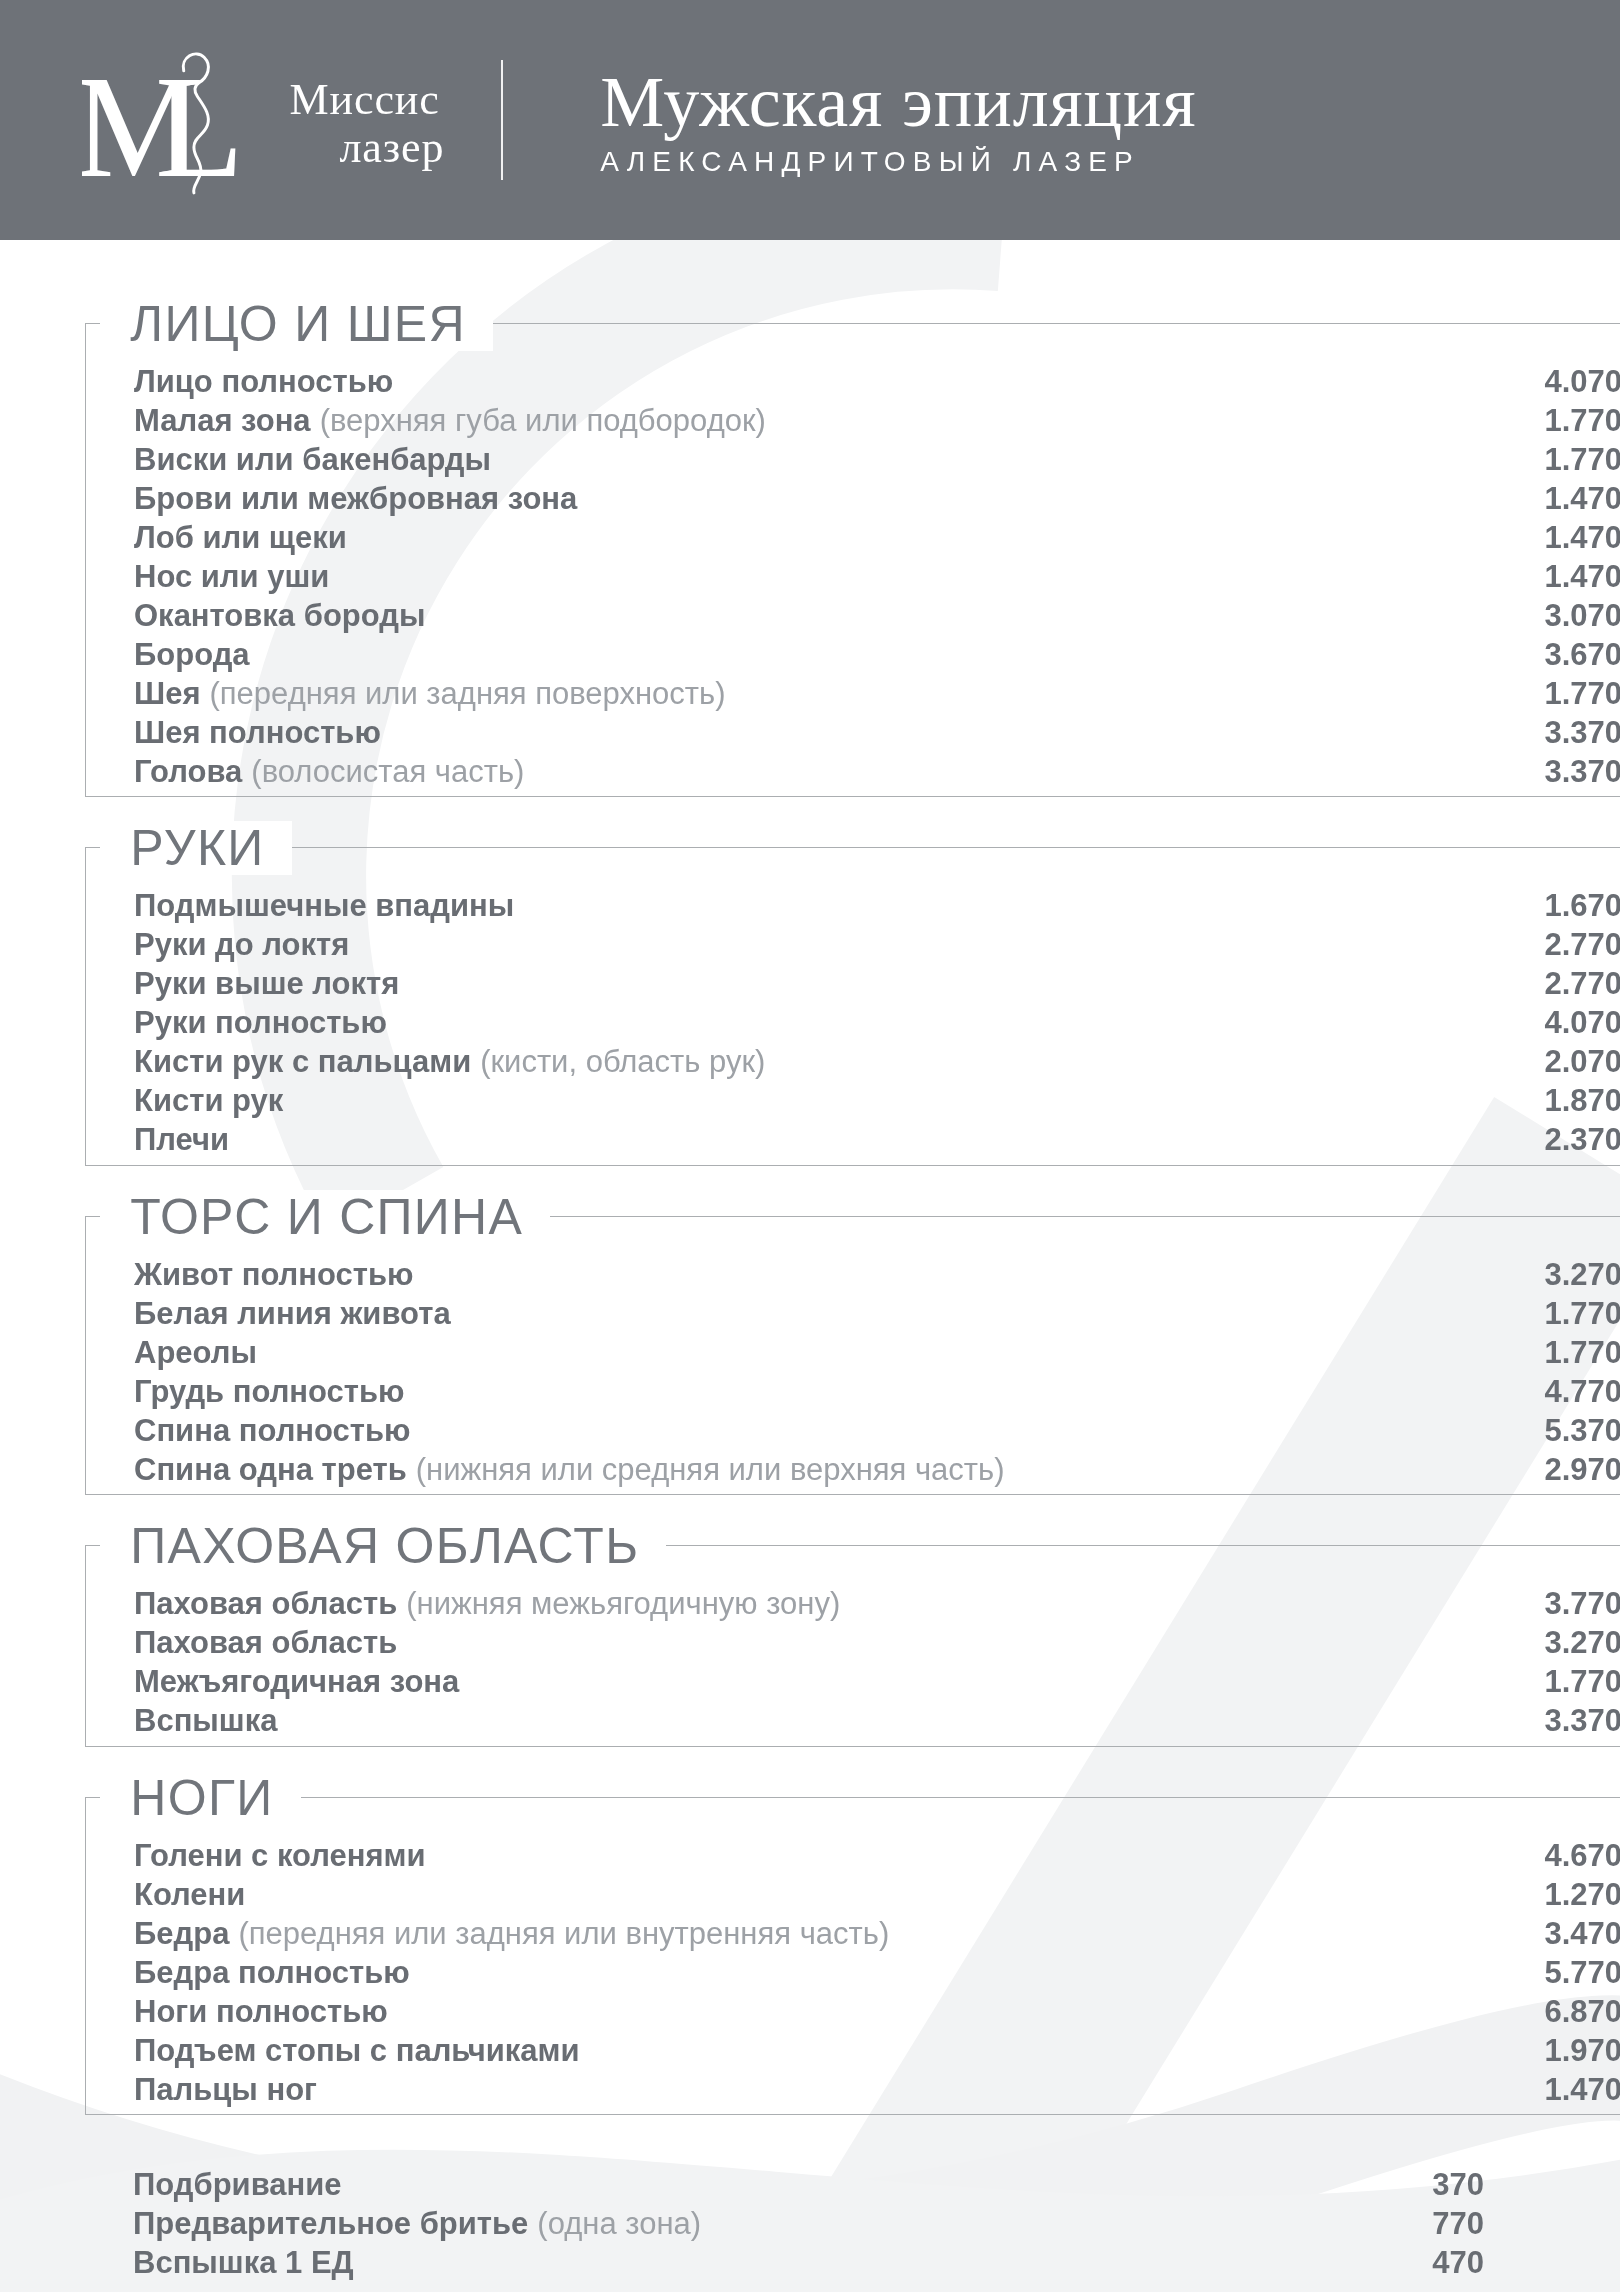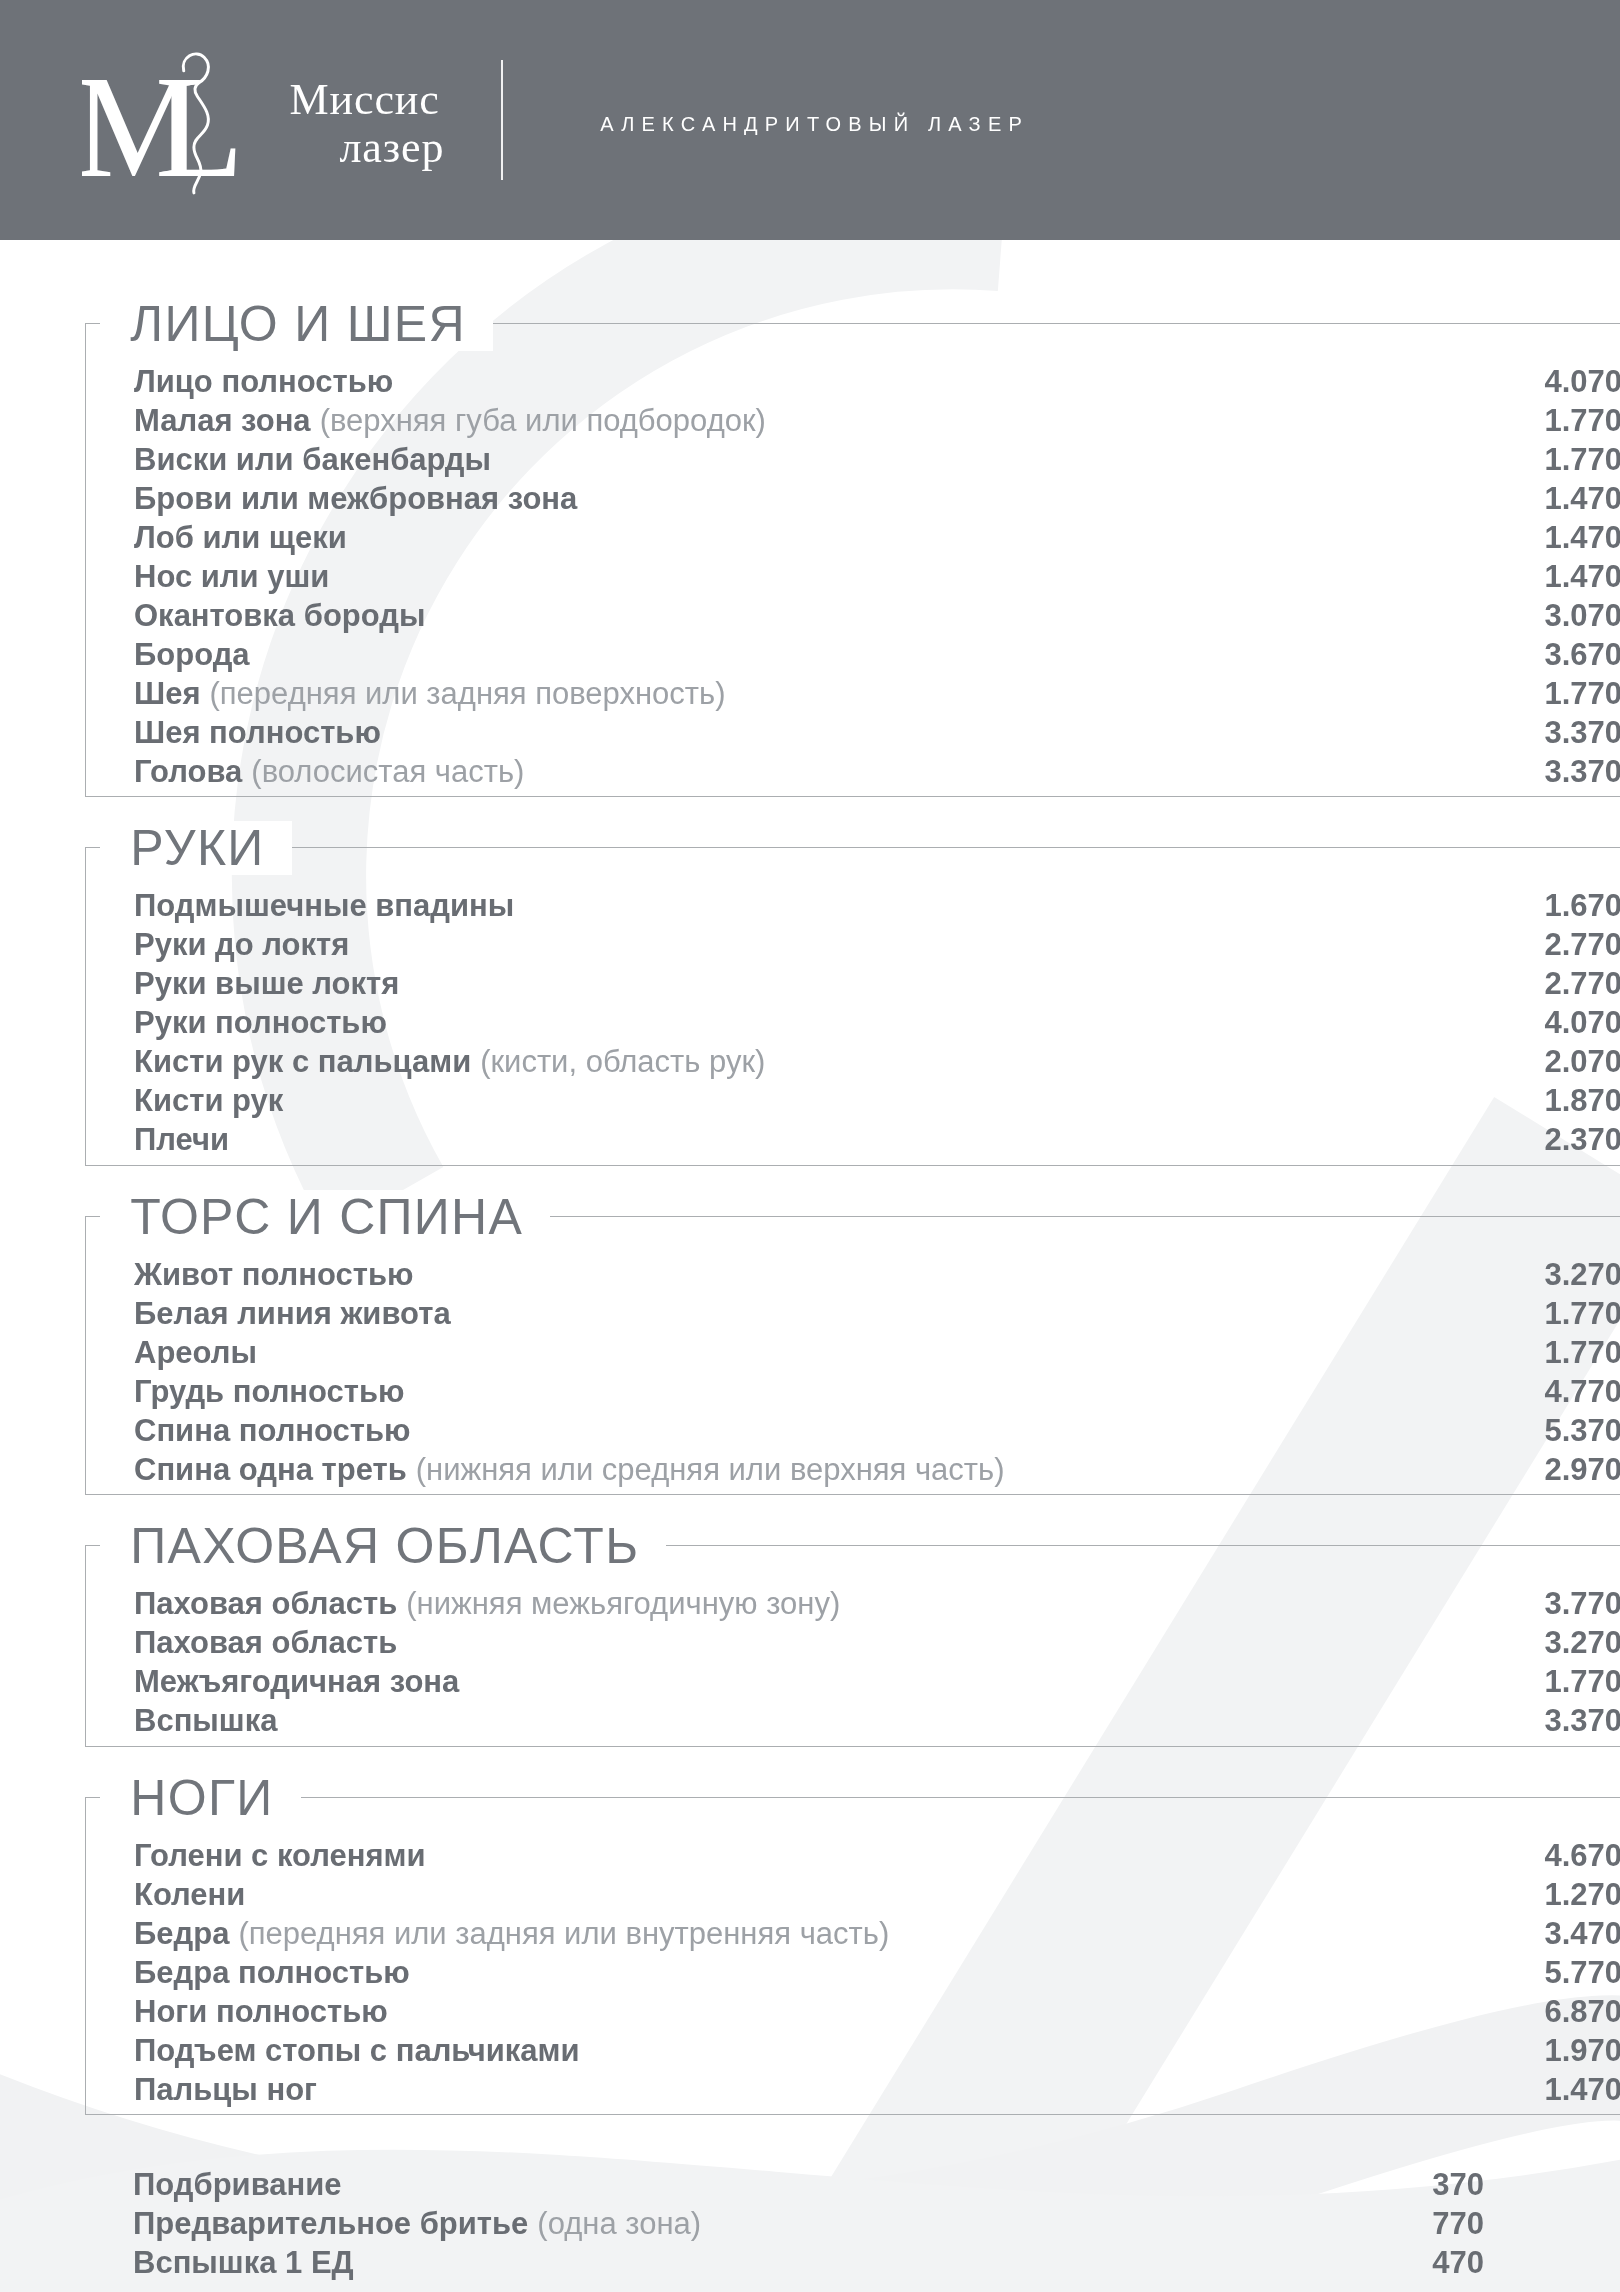--- a/index.html
+++ b/index.html
@@ -38,21 +38,21 @@
   .title-block{margin-top:1.8px;}
   .page-title{
     margin:0;
     font-family:"Liberation Serif", serif;
     font-weight:400;
     font-size:72px;line-height:75px;
     letter-spacing:0.9px;
   }
   .page-subtitle{
     margin-top:7.2px;
-    font-size:20px;line-height:30px;
+    font-size:28px;line-height:30px;
     letter-spacing:7.2px;
     font-weight:400;
   }
   
   .main{position:relative;z-index:1;padding-top:67px;}
   .box{
     box-sizing:border-box;
     position:relative;
     margin:16px 0 50px 85px;
     width:1593px;
@@ -107,20 +107,21 @@
         <text x="86" y="156" font-family="Liberation Serif, serif" font-size="172" fill="#ffffff">L</text>
         <path d="M120 32 c-4 -16 14 -26 24 -16 c10 10 4 24 -6 30 c-6 4 -6 10 -2 16 c8 12 16 22 12 34 c-4 12 -16 14 -16 26 c0 12 10 18 8 30 c-2 10 -10 16 -8 24" fill="none" stroke="#ffffff" stroke-width="3.5" stroke-linecap="round"></path>
       </svg>
       <div class="logo-text">
         <div class="l1">Миссис</div>
         <div class="l2">лазер</div>
       </div>
     </div>
     <div class="header-divider"></div>
     <div class="title-block">
+      <h1 class="page-title">Мужская эпиляция</h1>
       <div class="page-subtitle">АЛЕКСАНДРИТОВЫЙ ЛАЗЕР</div>
     </div>
   </header>
 
   <main class="main">
   <section class="box">
     <h2 class="section-title">ЛИЦО И ШЕЯ</h2>
     <div class="rows">
   <div class="row">
     <div class="svc-label"><span class="svc-name">Лицо полностью</span></div>

